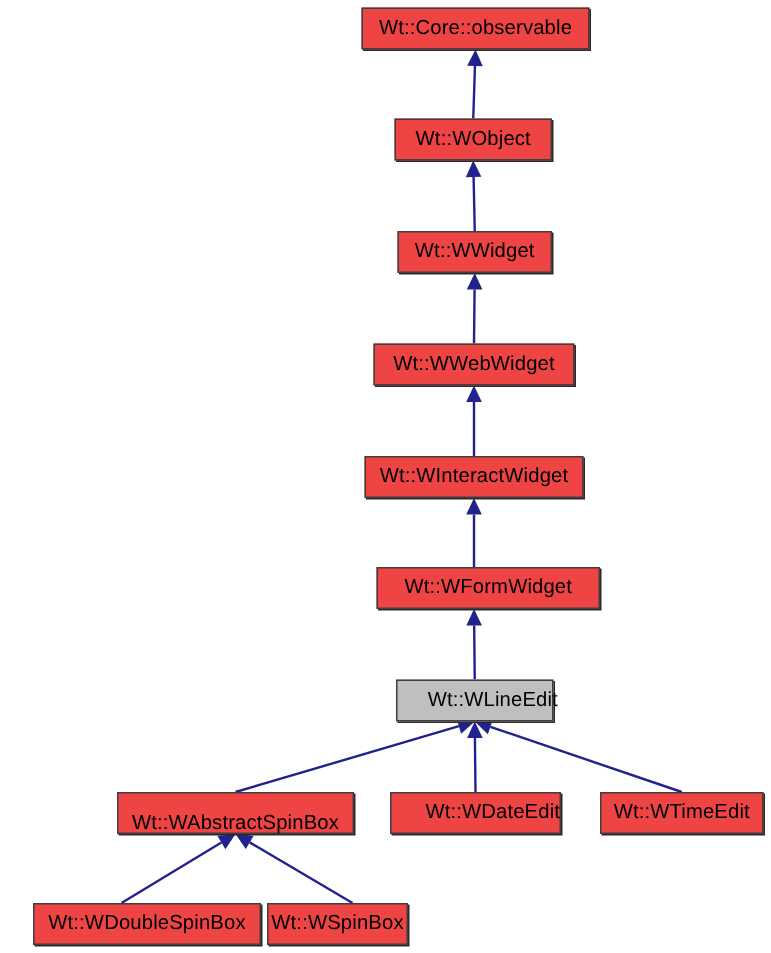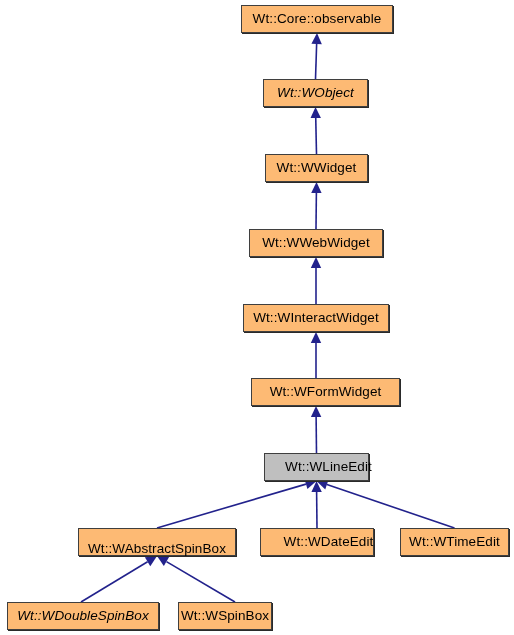--- a/index.html
+++ b/index.html
@@ -23,21 +23,21 @@
     left: 0;
     top: 0;
     width: 514px;
     height: 635px;
     pointer-events: none;
   }
   .node {
     position: absolute;
     box-sizing: border-box;
     border: 1px solid #3f3f3f;
-    background: #fdba74;
+    background: #ef4444;
     display: flex;
     align-items: center;
     justify-content: center;
     height: 28px;
     font-size: 13.5px;
     line-height: 1;
     color: #000000;
     white-space: nowrap;
     letter-spacing: 0.1px;
     box-shadow: 1px 1px 0 0 #2a2a2a;
@@ -99,21 +99,21 @@
       </g>
       <g>
         <line x1="235" y1="602" x2="166.47502493722183" y2="561.5878352193872" stroke="#22228c" stroke-width="1.6"></line>
         <polygon points="169.11654704093215,557.1087325217915 163.83350283351152,566.066937916983 157,556" fill="#22228c"></polygon>
       </g>
     </svg>
   <div id="node-layer">
       <div class="node" style="left: 241px; top: 5px; width: 152px;">
         <span class="node-label">Wt::Core::observable</span>
       </div>
-      <div class="node" style="left: 263px; top: 79px; width: 105px; font-style: italic;">
+      <div class="node" style="left: 263px; top: 79px; width: 105px;">
         <span class="node-label">Wt::WObject</span>
       </div>
       <div class="node" style="left: 265px; top: 154px; width: 103px;">
         <span class="node-label">Wt::WWidget</span>
       </div>
       <div class="node" style="left: 249px; top: 229px; width: 134px;">
         <span class="node-label">Wt::WWebWidget</span>
       </div>
       <div class="node" style="left: 243px; top: 304px; width: 146px;">
         <span class="node-label">Wt::WInteractWidget</span>
@@ -126,20 +126,20 @@
       </div>
       <div class="node" style="left: 78px; top: 528px; width: 158px; align-items: flex-end;">
         <span class="node-label">Wt::WAbstractSpinBox</span>
       </div>
       <div class="node" style="left: 260px; top: 528px; width: 114px; padding-left: 23px;">
         <span class="node-label">Wt::WDateEdit</span>
       </div>
       <div class="node" style="left: 400px; top: 528px; width: 109px;">
         <span class="node-label">Wt::WTimeEdit</span>
       </div>
-      <div class="node" style="left: 7px; top: 602px; width: 152px; font-style: italic;">
+      <div class="node" style="left: 22px; top: 602px; width: 152px;">
         <span class="node-label">Wt::WDoubleSpinBox</span>
       </div>
       <div class="node" style="left: 178px; top: 602px; width: 94px;">
         <span class="node-label">Wt::WSpinBox</span>
       </div>
     </div>
 </div>
 
 </body></html>

